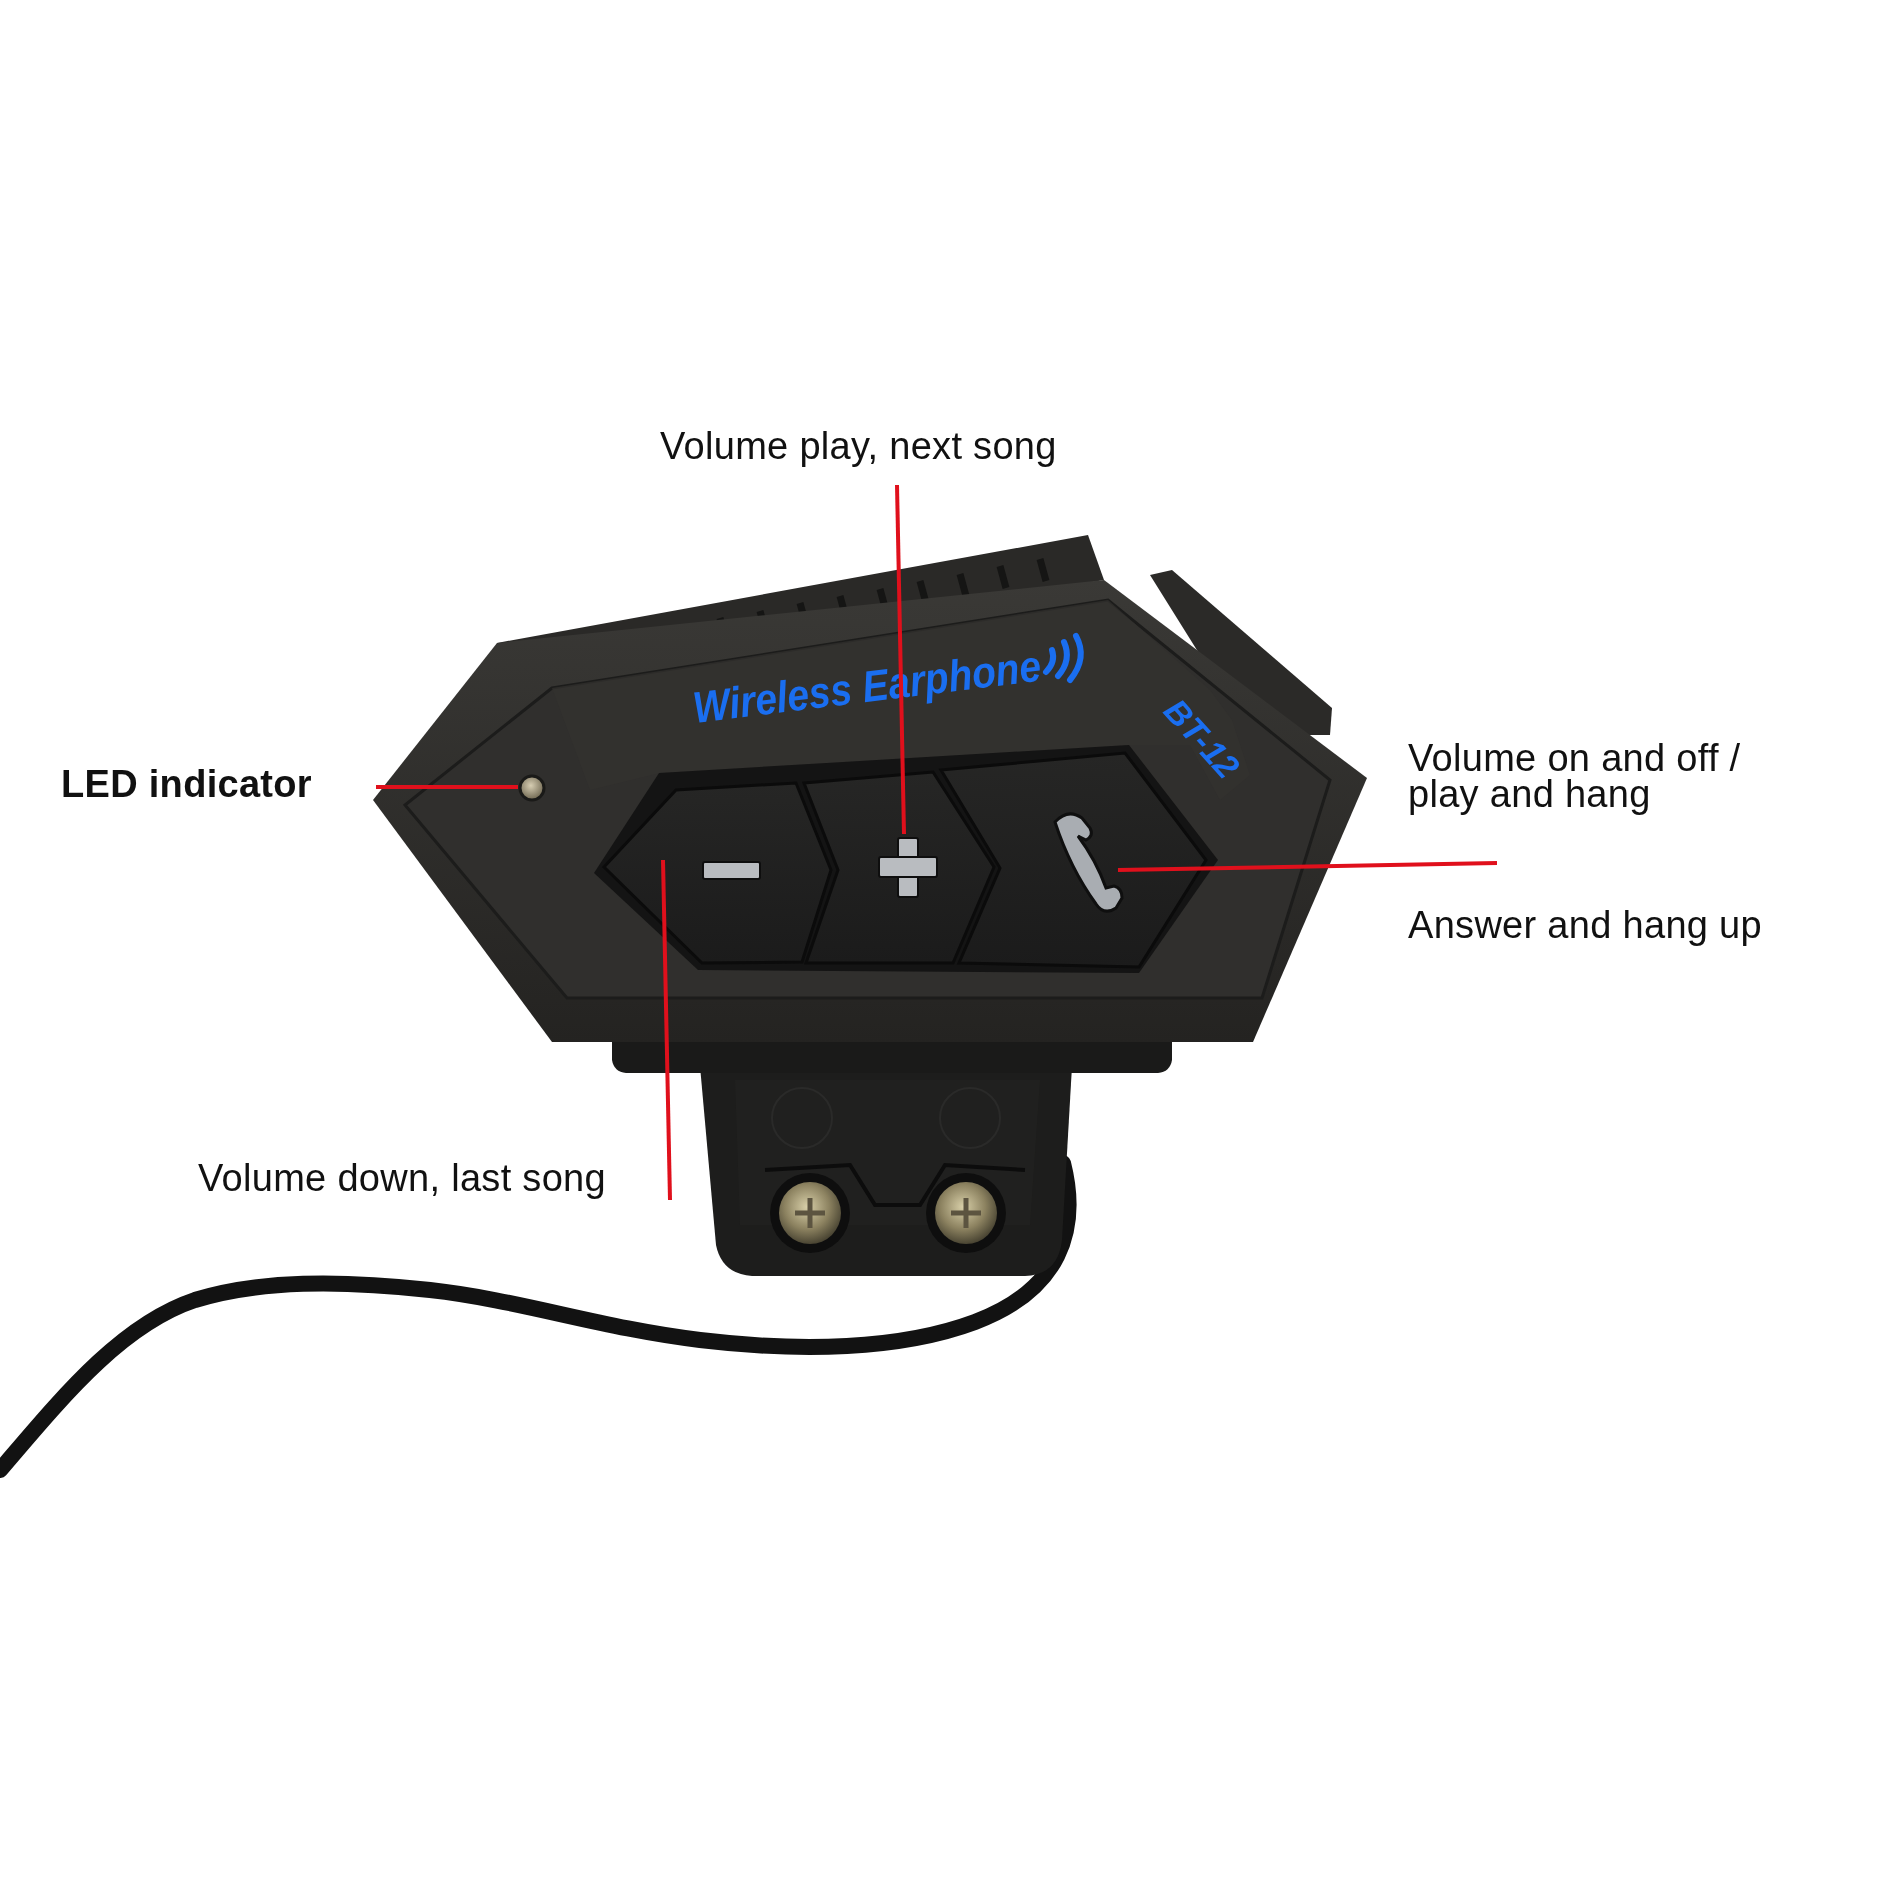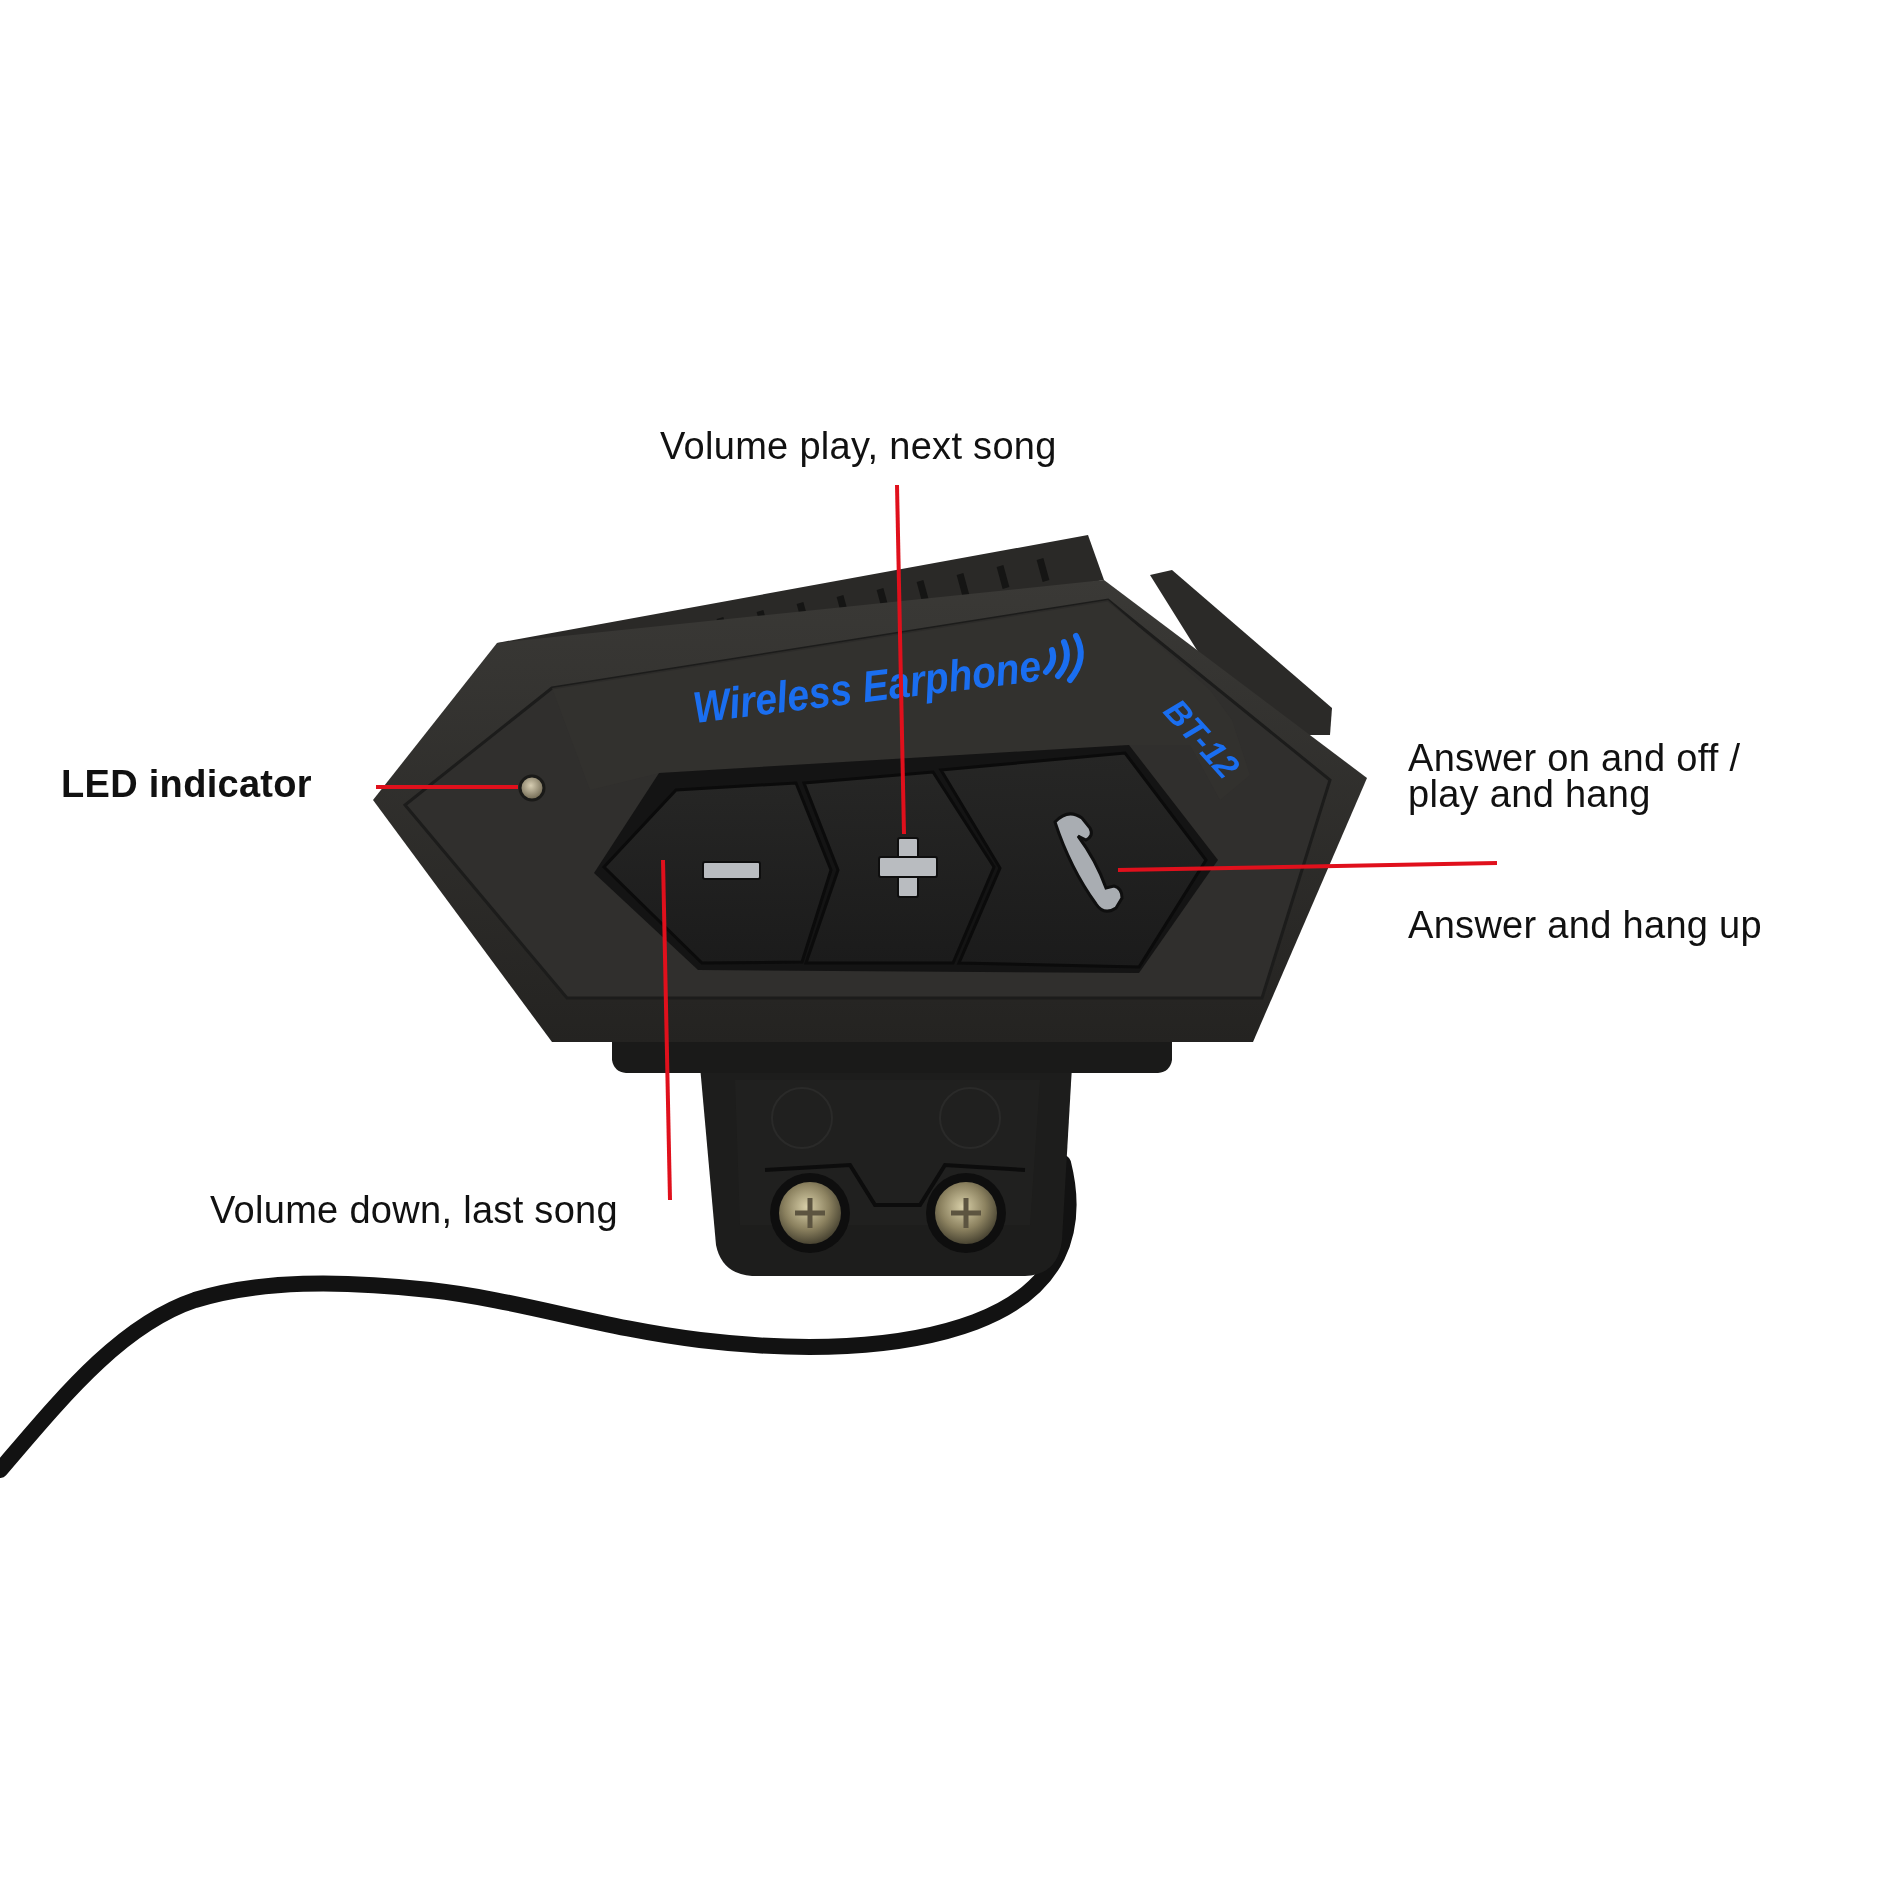--- a/index.html
+++ b/index.html
@@ -12,21 +12,21 @@
     color: #111111;
     line-height: 36px;
     white-space: nowrap;
     letter-spacing: 0.3px;
   }
   #lbl-volume-plus { left: 660px; top: 428px; }
   #lbl-led { left: 61px; top: 766px; font-weight: bold; }
   #lbl-power { left: 1408px; top: 740px; }
   #lbl-power span { display: block; }
   #lbl-answer { left: 1408px; top: 907px; text-align: center; }
-  #lbl-volume-down { left: 198px; top: 1192px; margin-left: 12px; }
+  #lbl-volume-down { left: 198px; top: 1160px; }
 </style>
 </head>
 <body>
 
 <svg id="canvas" viewBox="0 0 1900 1900" xmlns="http://www.w3.org/2000/svg">
   <defs>
     <linearGradient id="bodyGrad" x1="0" y1="0" x2="0" y2="1">
       <stop offset="0" stop-color="#3a3936"></stop>
       <stop offset="1" stop-color="#242321"></stop>
     </linearGradient>
@@ -127,17 +127,17 @@
     <line x1="897" y1="485" x2="904" y2="834"></line>
     <line x1="376" y1="787" x2="518" y2="787"></line>
     <line x1="1118" y1="870" x2="1497" y2="863"></line>
     <line x1="663" y1="860" x2="670" y2="1200"></line>
   </g>
 </svg>
 
 <div class="label" id="lbl-volume-plus">Volume play, next song</div>
 <div class="label" id="lbl-led">LED indicator</div>
 <div class="label" id="lbl-power">
-  <span>Answer on and off /</span>
+  <span>Volume on and off /</span>
   <span>play and hang</span>
 </div>
 <div class="label" id="lbl-answer">Answer and hang up</div>
 <div class="label" id="lbl-volume-down">Volume down, last song</div>
 
 </body></html>

